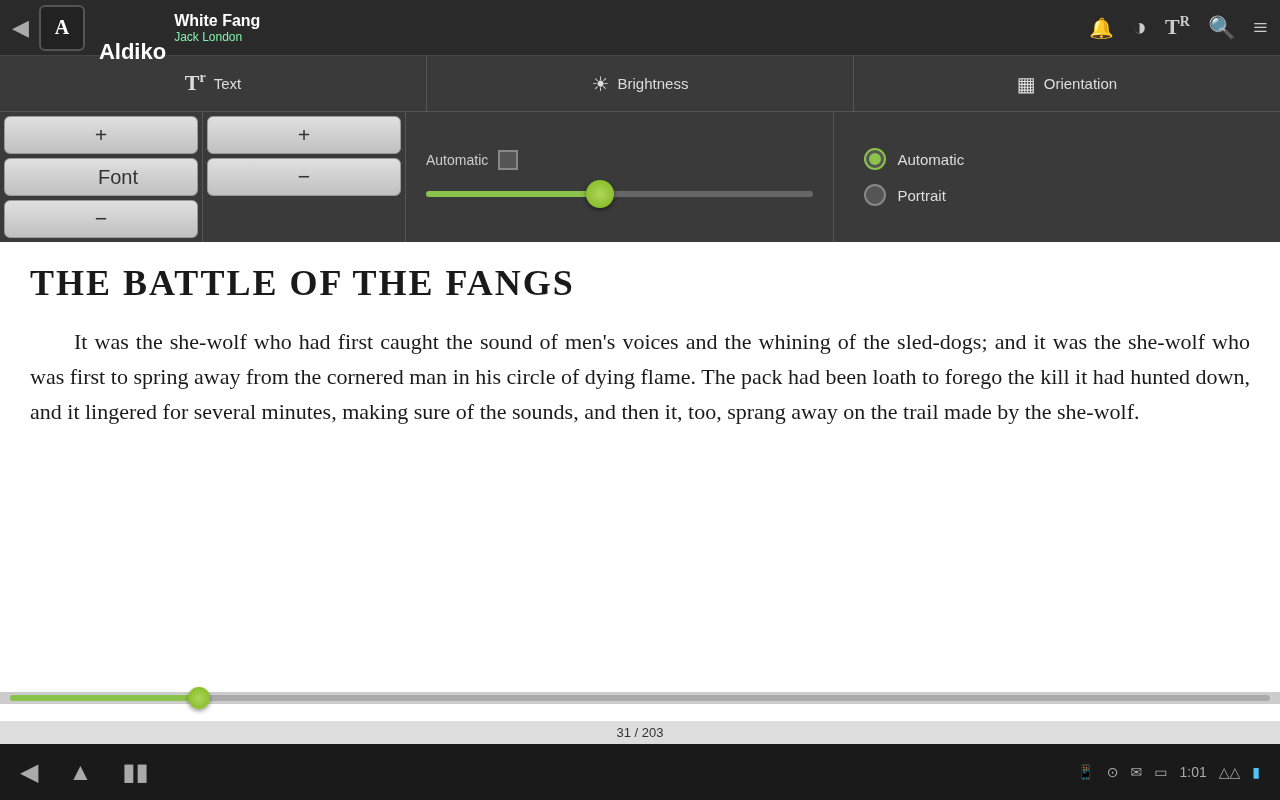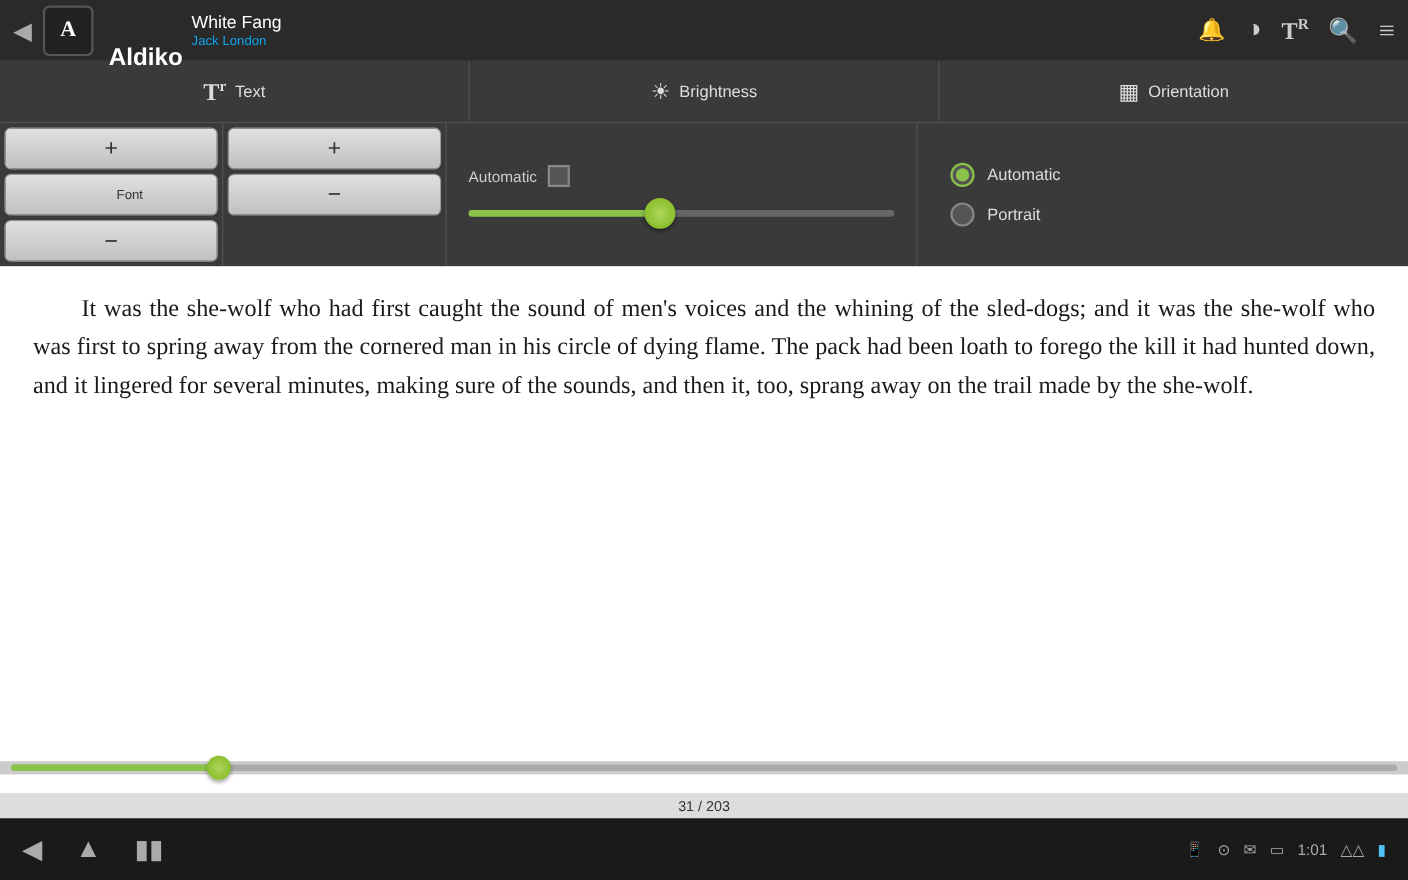--- a/index.html
+++ b/index.html
@@ -52,24 +52,24 @@
     }
     .book-info {
       display: flex;
       flex-direction: column;
       margin-left: 4px;
     }
     .book-title {
       color: white;
       font-size: 16px;
       font-family: sans-serif;
-      font-weight: normal;
+      font-weight: bold;
     }
     .book-author {
-      color: #0ea5e9;
+      color: #86efac;
       font-size: 12px;
       font-family: sans-serif;
     }
     .top-icons {
       margin-left: auto;
       display: flex;
       align-items: center;
       gap: 18px;
     }
     .top-icon {
@@ -145,21 +145,21 @@
       cursor: pointer;
       height: 38px;
     }
     .ctrl-label {
       background: linear-gradient(to bottom, #e0e0e0, #c0c0c0);
       border: 1px solid #999;
       border-radius: 6px;
       display: flex;
       align-items: center;
       justify-content: center;
-      font-size: 12px;
+      font-size: 20px;
       font-family: sans-serif;
       color: #333;
       height: 38px;
       flex: 1;
       padding-left: 34px;
     }
 
     
     .brightness-section {
       flex: 1;
@@ -456,20 +456,21 @@
       <div class="orientation-option">
         <div class="radio-btn"></div>
         <span class="orientation-label">Portrait</span>
       </div>
     </div>
 
   </div>
 </div>
 
 <div class="book-content">
+  <div class="chapter-title">THE BATTLE OF THE FANGS</div>
   <div class="book-text">
     <p>It was the she-wolf who had first caught the sound of men's voices and the whining of the sled-dogs; and it was the she-wolf who was first to spring away from the cornered man in his circle of dying flame.  The pack had been loath to forego the kill it had hunted down, and it lingered for several minutes, making sure of the sounds, and then it, too, sprang away on the trail made by the she-wolf.</p>
   </div>
 </div>
 
 <div class="progress-bar-container">
   <div class="progress-track">
     <div class="progress-fill"></div>
     <div class="progress-thumb"></div>
   </div>

